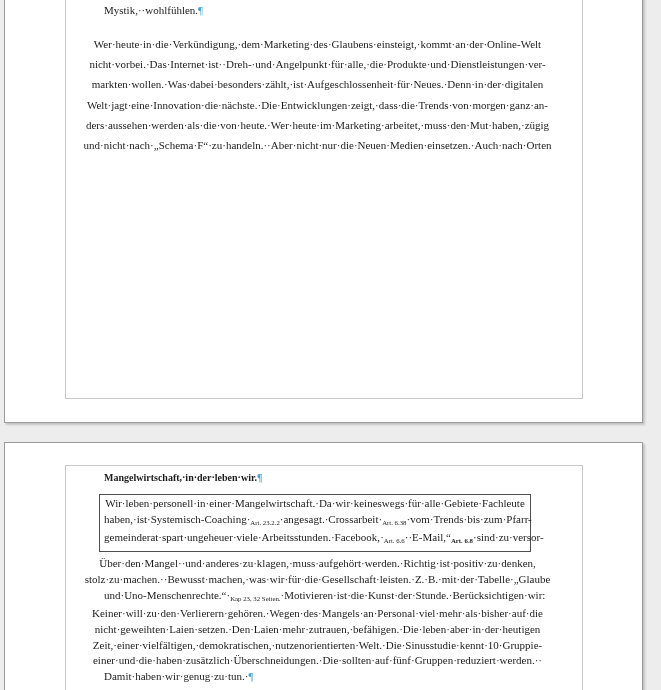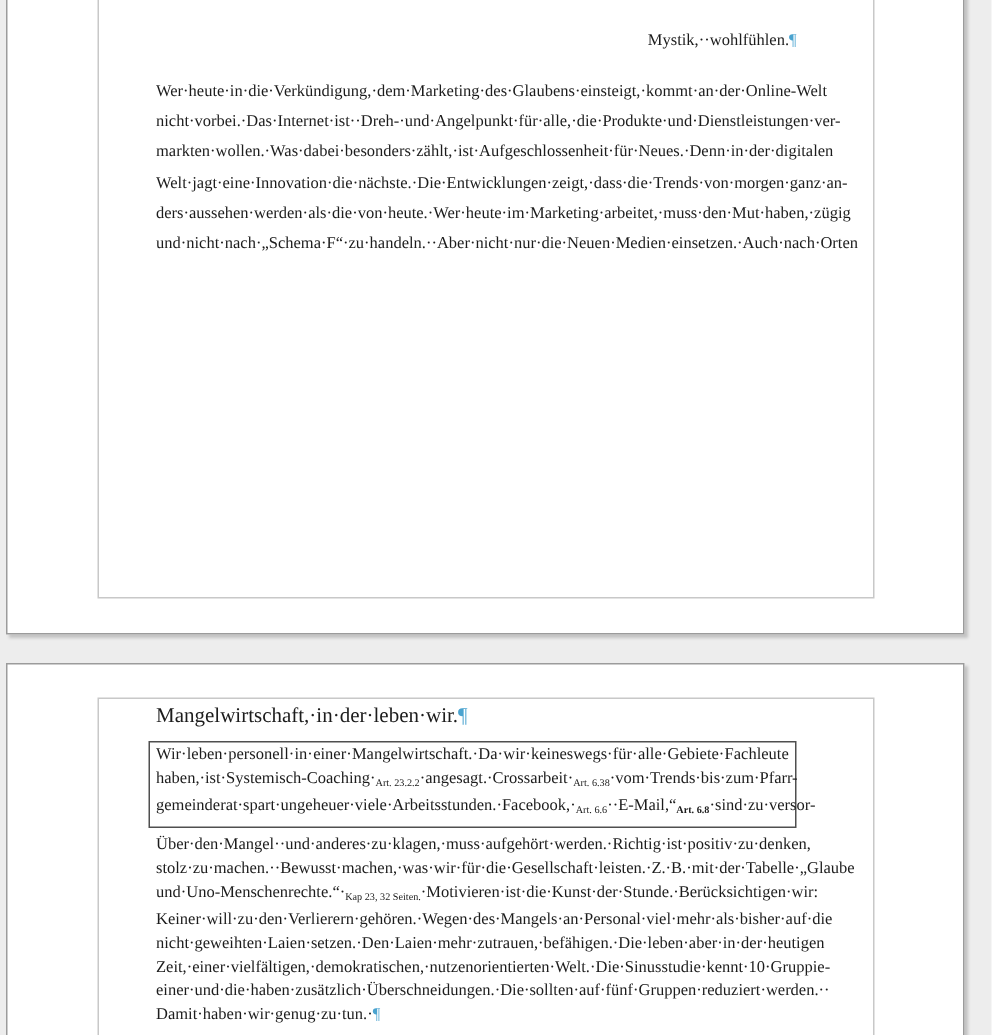--- a/index.html
+++ b/index.html
@@ -24,30 +24,30 @@
     position:absolute;left:60px;width:516px;
     border:1px solid var(--text-boundary);
   }
   .page1 .boundary{top:-20px;height:426px;}
   .page2 .boundary{top:22px;height:420px;}
   .content{
     position:absolute;left:99px;top:0;width:427px;
     font-size:11px;
   }
   .line{white-space:nowrap;}
-  .line.j{display:flex;justify-content:space-between;}
+  .line.j{display:flex;justify-content:center;}
   .b{font-weight:normal;}
   .sub{font-size:6.8px;vertical-align:-2px;}
   .subb{font-size:6.8px;vertical-align:-2px;font-weight:bold;}
   .pil{color:var(--pilcrow);}
   
-  .mystik{margin-top:28px;line-height:17px;text-align:right;}
+  .mystik{margin-top:11px;line-height:17px;}
   .spaced{margin-top:15px;line-height:20.2px;}
   
-  .heading{margin-top:27px;line-height:15px;font-weight:normal;font-size:14px;}
+  .heading{margin-top:27px;line-height:15px;font-weight:bold;font-size:10px;}
   .boxpara{
     margin-top:9px;margin-left:-5px;width:432px;box-sizing:border-box;
     border:1.5px solid var(--box-border);
     padding:1px 4px 2px;line-height:15.7px;
   }
   .body2{margin-top:4px;line-height:15.7px;}
 </style>
 </head>
 <body>
 

